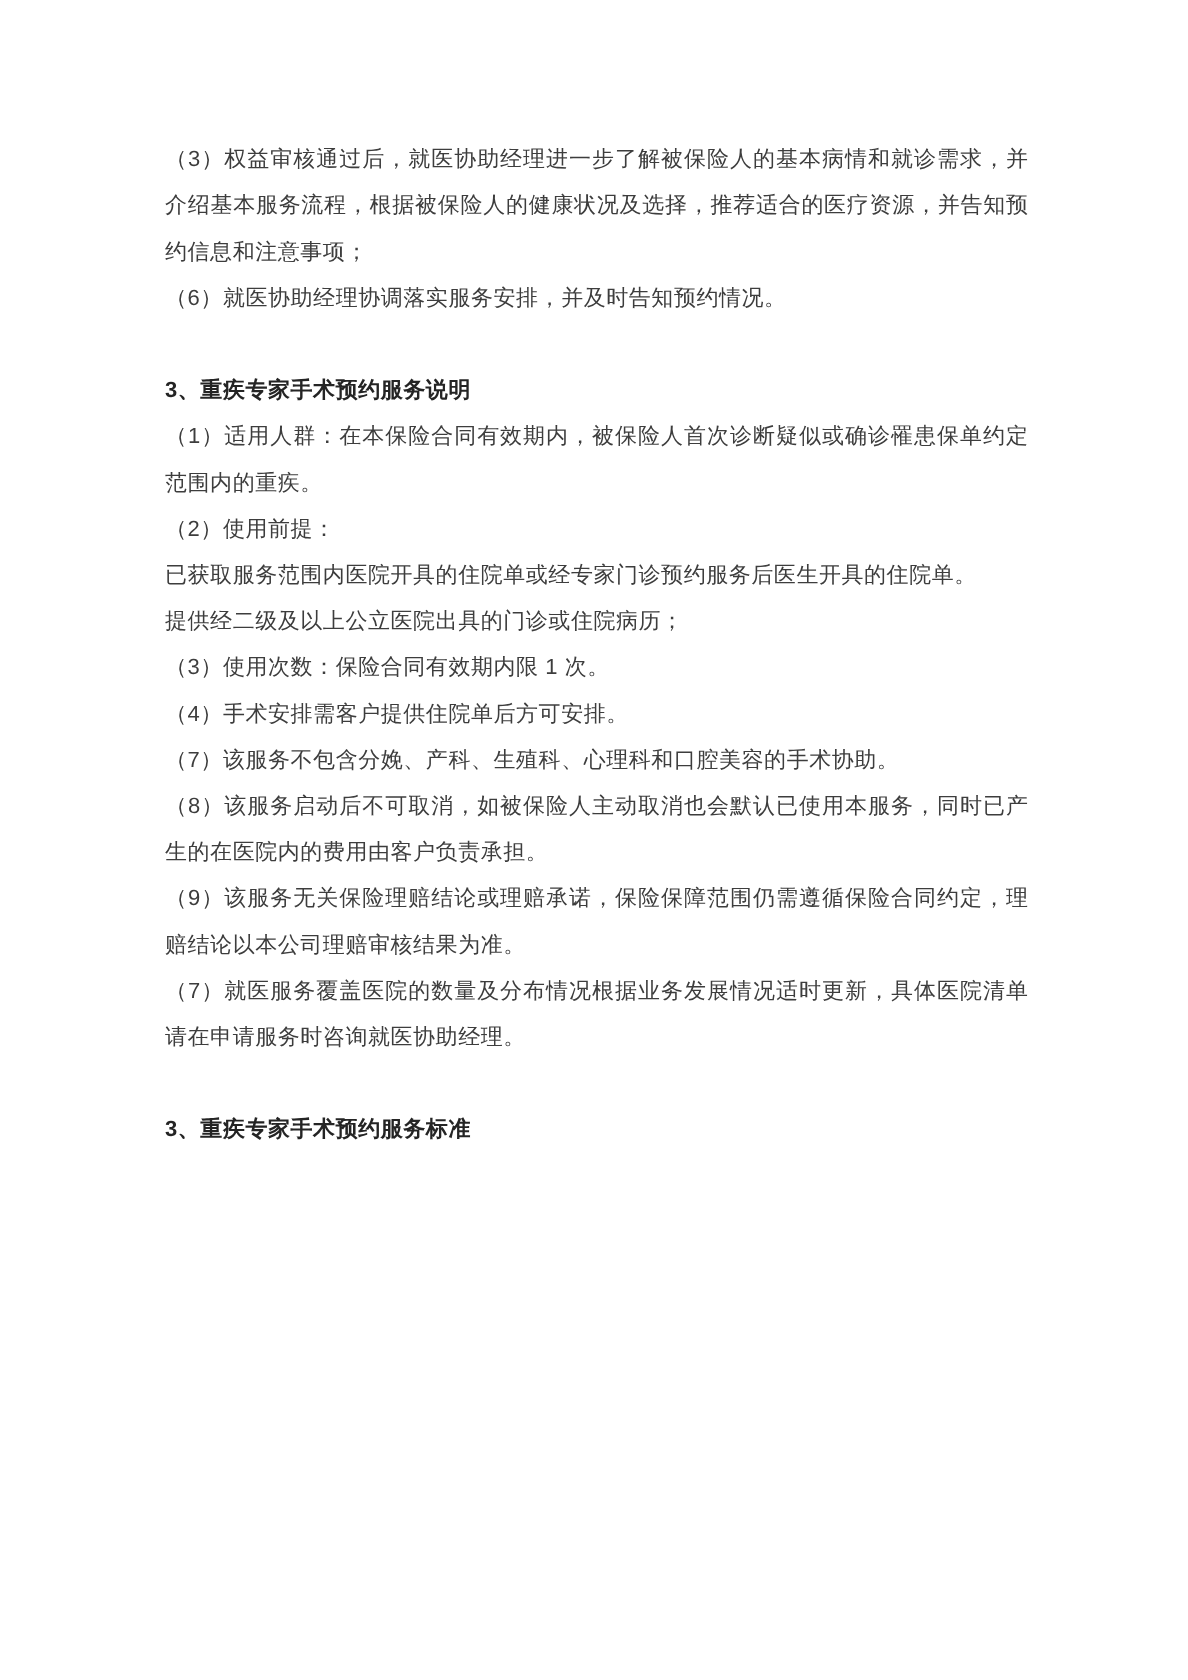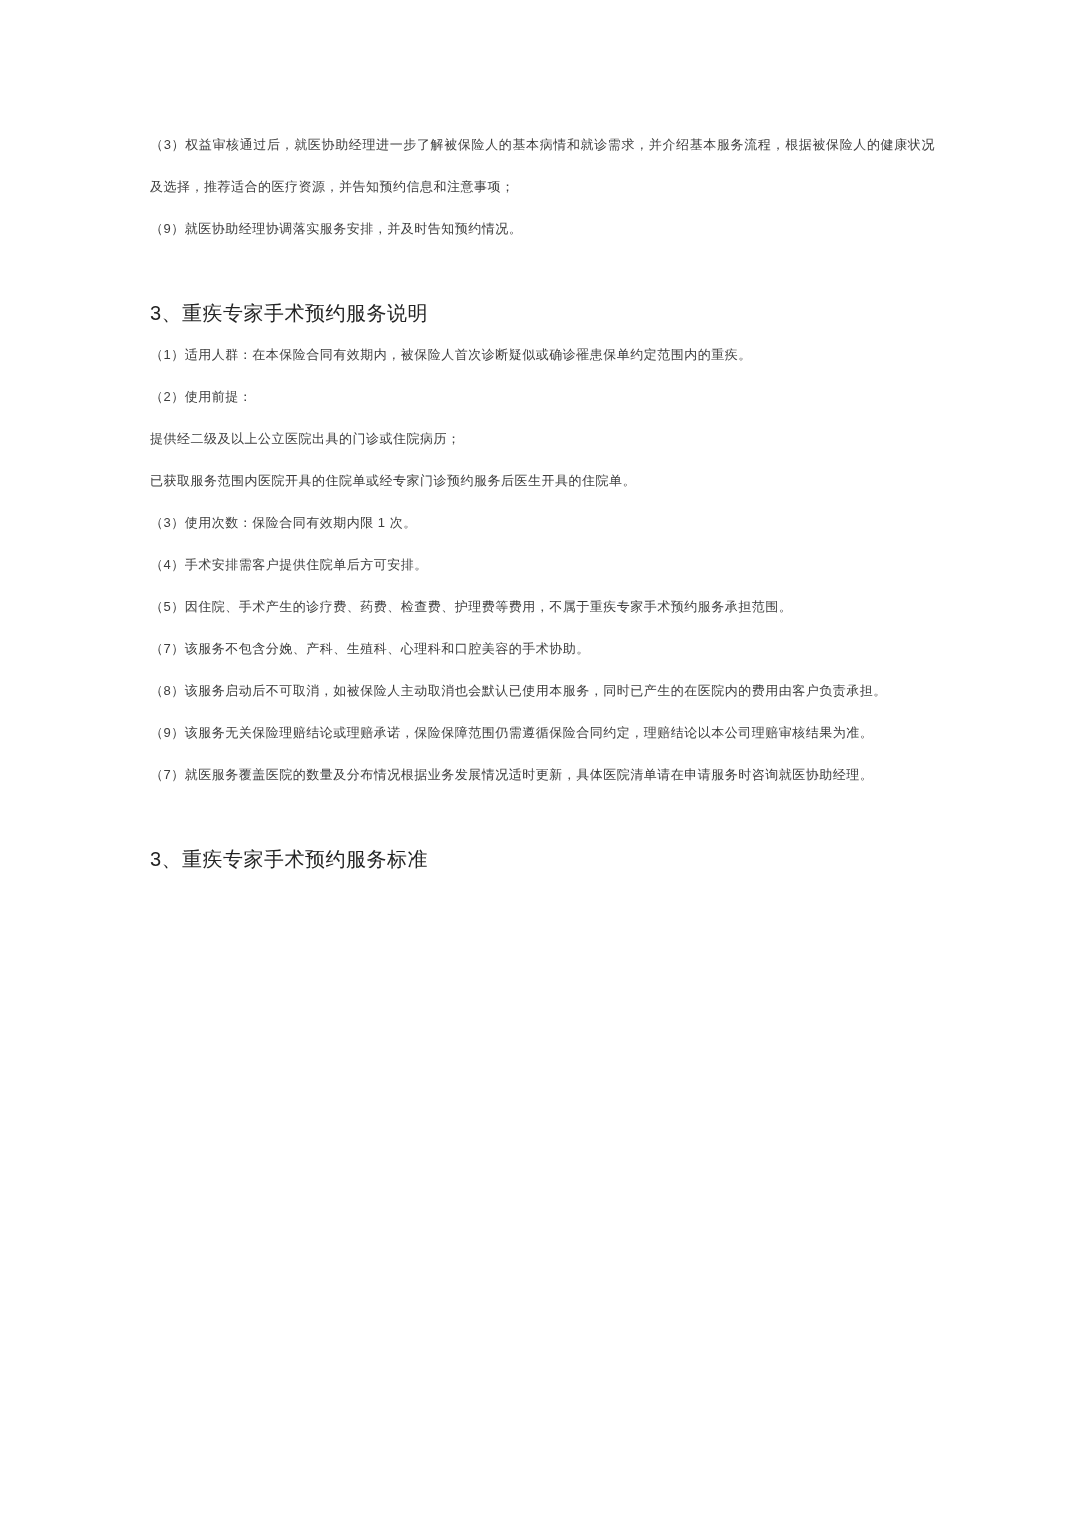--- a/index.html
+++ b/index.html
@@ -15,51 +15,50 @@
   }
   .page {
     box-sizing: border-box;
     width: 1080px;
     height: 1527px;
     background: #ffffff;
     padding: 124px 145px 0 150px;
   }
   .doc-paragraph {
     margin: 0;
-    font-size: 13px;
+    font-size: 20px;
     line-height: 42px;
     color: #3d3d3d;
     text-align: justify;
     letter-spacing: 0.5px;
     word-break: break-all;
   }
   .doc-heading {
     margin: 42px 0 0 0;
     font-size: 20px;
     line-height: 42px;
-    font-weight: normal;
+    font-weight: bold;
     color: #242424;
     text-align: left;
     letter-spacing: 0.5px;
   }
 </style>
 </head>
 <body>
 
 <div class="page">
   <p class="doc-paragraph">（3）权益审核通过后，就医协助经理进一步了解被保险人的基本病情和就诊需求，并介绍基本服务流程，根据被保险人的健康状况及选择，推荐适合的医疗资源，并告知预约信息和注意事项；</p>
-  <p class="doc-paragraph">（9）就医协助经理协调落实服务安排，并及时告知预约情况。</p>
+  <p class="doc-paragraph">（6）就医协助经理协调落实服务安排，并及时告知预约情况。</p>
 
   <h2 class="doc-heading">3、重疾专家手术预约服务说明</h2>
   <p class="doc-paragraph">（1）适用人群：在本保险合同有效期内，被保险人首次诊断疑似或确诊罹患保单约定范围内的重疾。</p>
   <p class="doc-paragraph">（2）使用前提：</p>
+  <p class="doc-paragraph">已获取服务范围内医院开具的住院单或经专家门诊预约服务后医生开具的住院单。</p>
   <p class="doc-paragraph">提供经二级及以上公立医院出具的门诊或住院病历；</p>
-  <p class="doc-paragraph">已获取服务范围内医院开具的住院单或经专家门诊预约服务后医生开具的住院单。</p>
   <p class="doc-paragraph">（3）使用次数：保险合同有效期内限 1 次。</p>
   <p class="doc-paragraph">（4）手术安排需客户提供住院单后方可安排。</p>
-  <p class="doc-paragraph">（5）因住院、手术产生的诊疗费、药费、检查费、护理费等费用，不属于重疾专家手术预约服务承担范围。</p>
   <p class="doc-paragraph">（7）该服务不包含分娩、产科、生殖科、心理科和口腔美容的手术协助。</p>
   <p class="doc-paragraph">（8）该服务启动后不可取消，如被保险人主动取消也会默认已使用本服务，同时已产生的在医院内的费用由客户负责承担。</p>
   <p class="doc-paragraph">（9）该服务无关保险理赔结论或理赔承诺，保险保障范围仍需遵循保险合同约定，理赔结论以本公司理赔审核结果为准。</p>
   <p class="doc-paragraph">（7）就医服务覆盖医院的数量及分布情况根据业务发展情况适时更新，具体医院清单请在申请服务时咨询就医协助经理。</p>
 
   <h2 class="doc-heading">3、重疾专家手术预约服务标准</h2>
 </div>
 
 </body></html>

